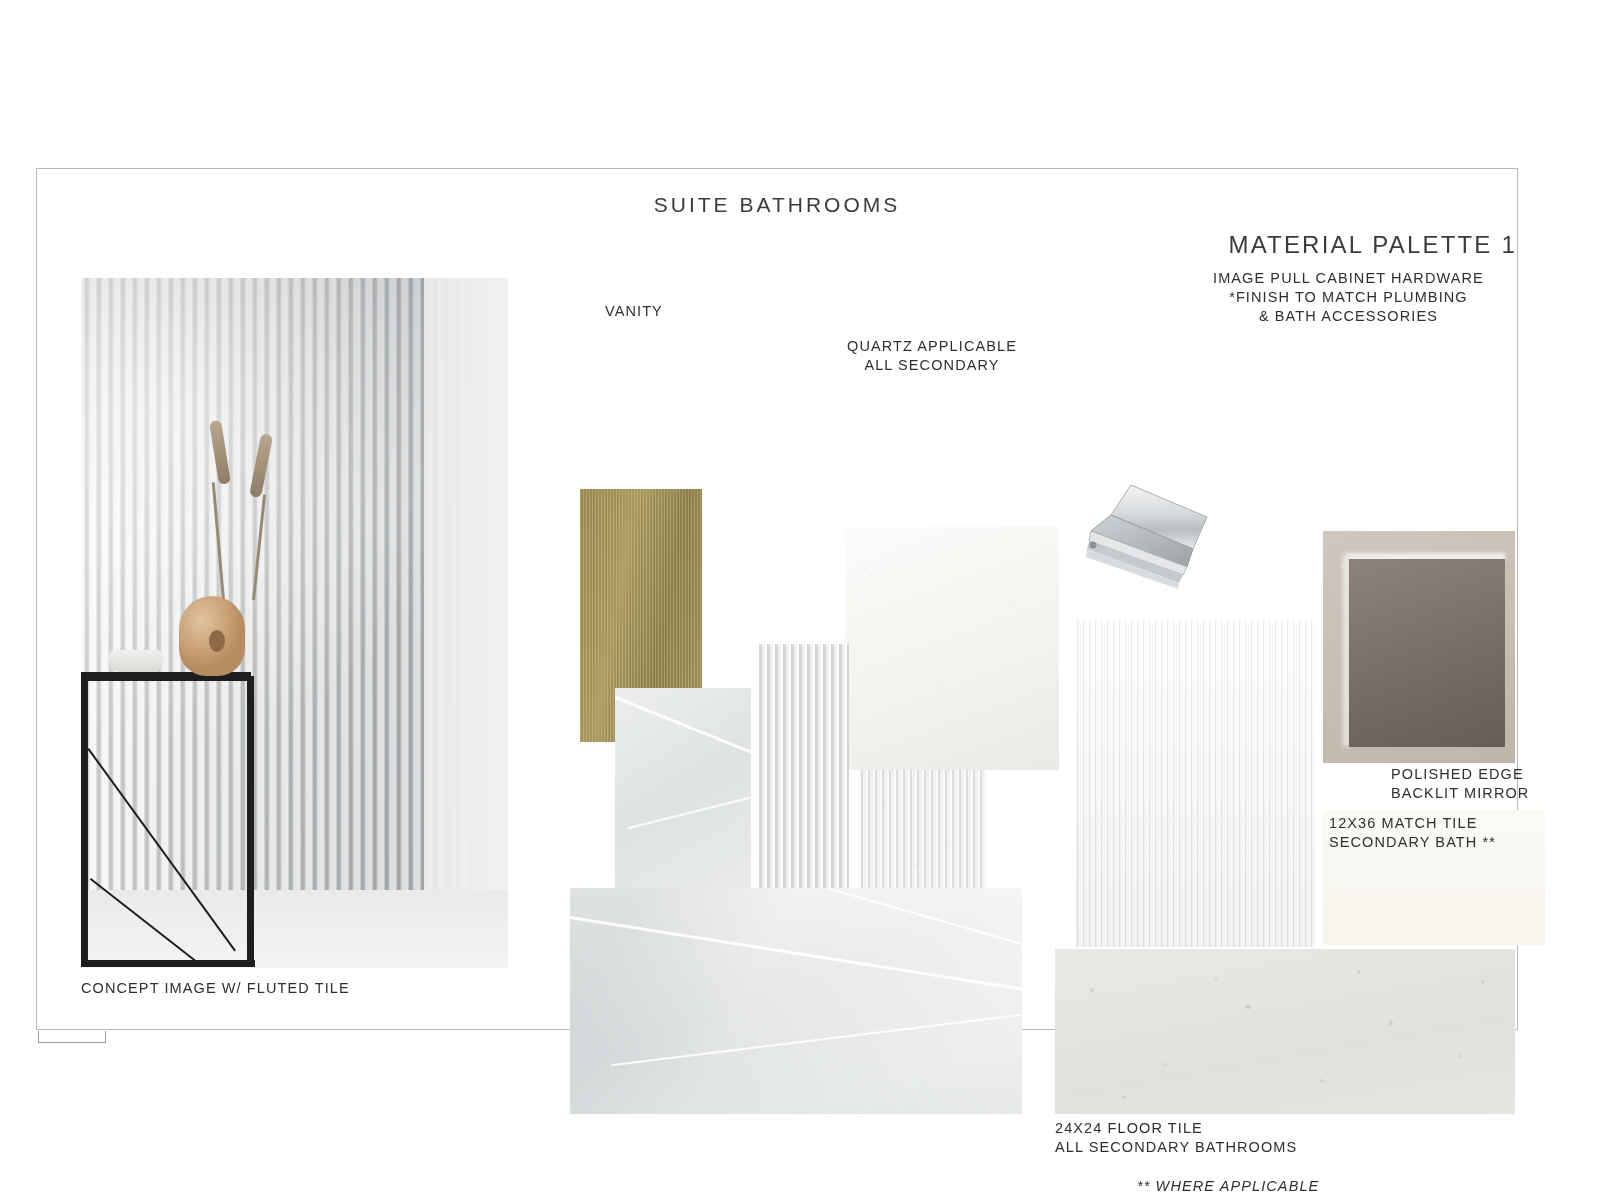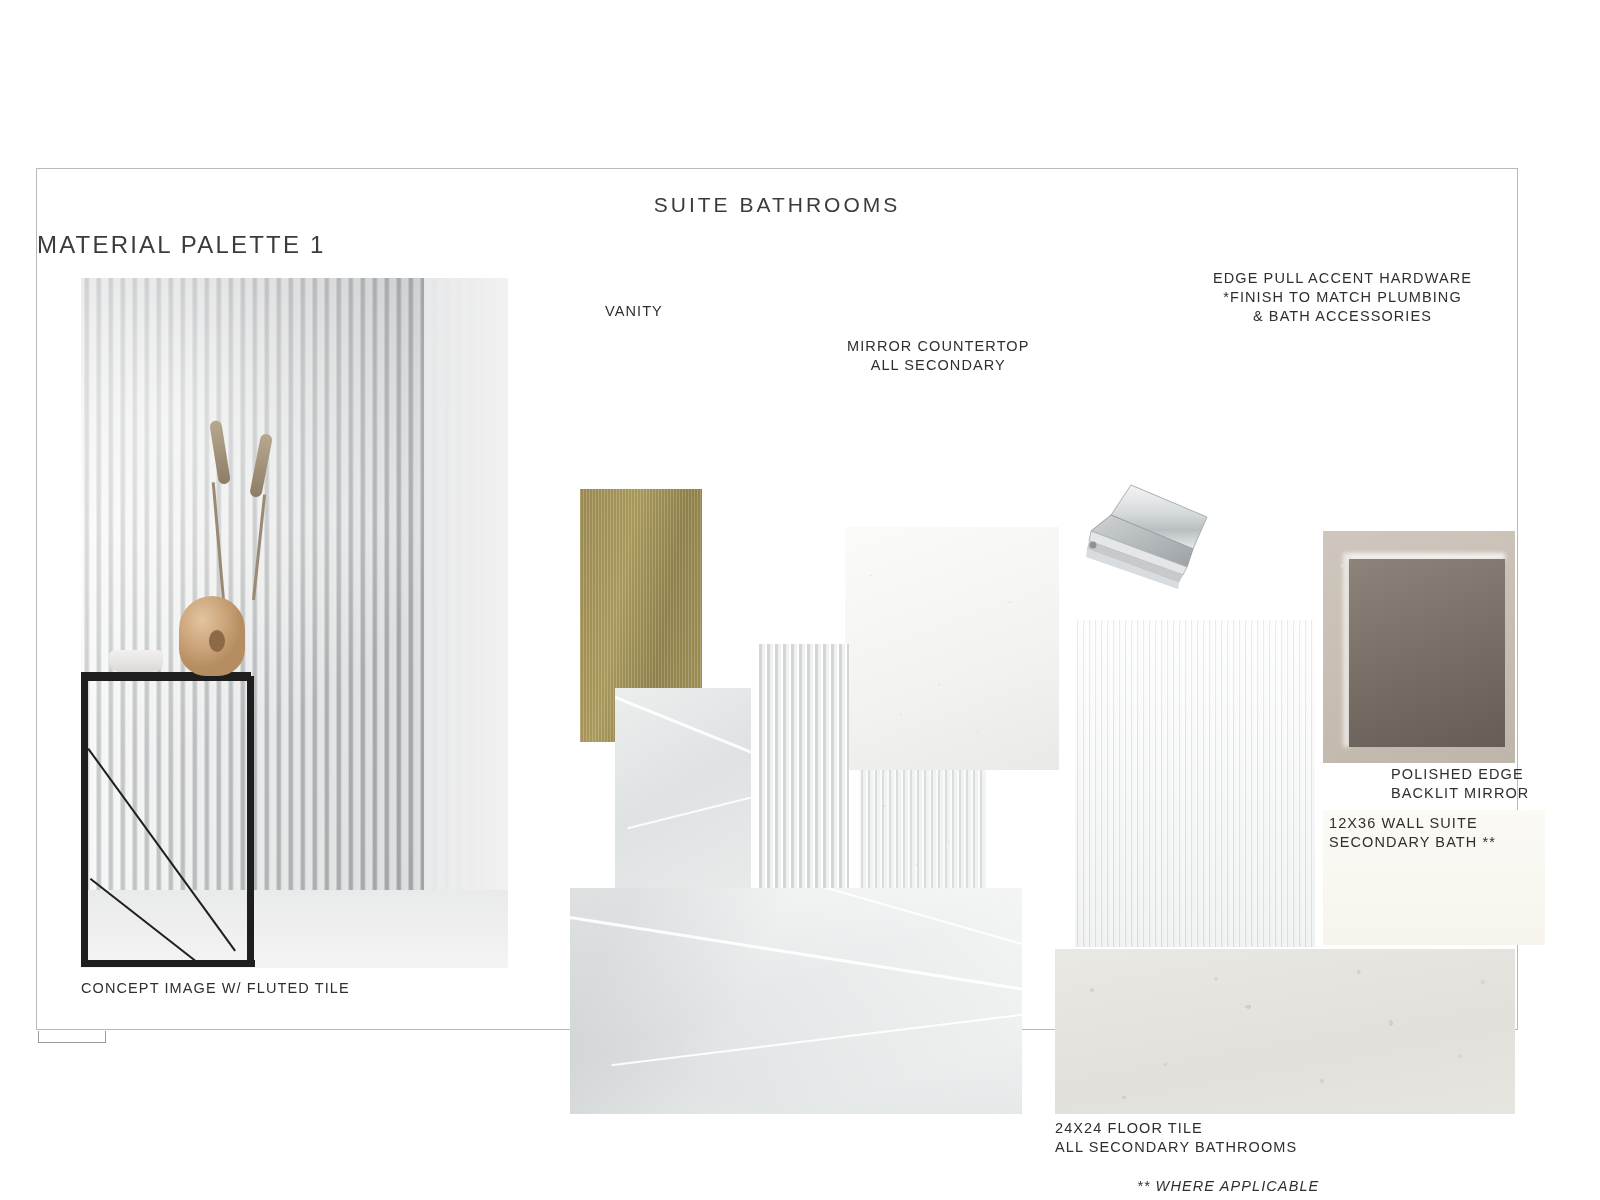--- a/index.html
+++ b/index.html
@@ -44,21 +44,21 @@
     text-align: center;
     font-size: 21px;
     letter-spacing: 3px;
     color: #3b3b3b;
   }
   .title-sub {
     position: absolute;
     left: 0;
     top: 62px;
     width: 100%;
-    text-align: left;
+    text-align: right;
     font-size: 24px;
     letter-spacing: 2.2px;
     color: #3b3b3b;
   }
 
   .cap {
     position: absolute;
     font-size: 14.5px;
     letter-spacing: 1.1px;
     color: #2f2f2f;
@@ -357,29 +357,29 @@
   </div>
 
   <div class="cap" style="left:44px; top:810px;">CONCEPT IMAGE W/ FLUTED TILE</div>
 
   <div class="cap" id="cap-vanity">VANITY</div>
   <div class="sw" id="sw-vanity">
     <div class="grain"></div>
   </div>
 
   <div class="cap" id="cap-quartz">
-    <span>MIRROR COUNTERTOP</span>
+    <span>QUARTZ APPLICABLE</span>
     <span class="it">ALL SECONDARY</span>
   </div>
   <div class="sw" id="sw-quartz">
     <div class="speck"></div>
   </div>
 
   <div class="cap center" id="cap-hardware">
-    <span>EDGE PULL ACCENT HARDWARE</span>
+    <span>IMAGE PULL CABINET HARDWARE</span>
     <span class="it">*FINISH TO MATCH PLUMBING</span>
     <span class="it">&amp; BATH ACCESSORIES</span>
   </div>
   <div class="sw" id="sw-pull">
     <svg width="140" height="132" viewBox="0 0 140 132">
       <defs>
         <linearGradient id="chrome" x1="0" y1="0" x2="0" y2="1">
           <stop offset="0" stop-color="#f3f4f5"></stop>
           <stop offset="0.45" stop-color="#d6d9db"></stop>
           <stop offset="0.7" stop-color="#b9bec1"></stop>
@@ -438,21 +438,21 @@
     <div class="glow-top"></div>
     <div class="glass"></div>
   </div>
   <div class="cap" id="cap-mirror">
     <span>POLISHED EDGE</span>
     <span style="display:block">BACKLIT MIRROR</span>
   </div>
 
   <div class="sw" id="sw-12x36"></div>
   <div class="cap" id="cap-12x36">
-    <span>12X36 WALL SUITE</span>
+    <span>12X36 MATCH TILE</span>
     <span class="it">SECONDARY BATH **</span>
   </div>
 
   <div class="sw" id="sw-secondary">
     <div class="chips"></div>
   </div>
   <div class="cap" id="cap-secondary">
     <span>24X24 FLOOR TILE</span>
     <span class="it">ALL SECONDARY BATHROOMS</span>
   </div>

